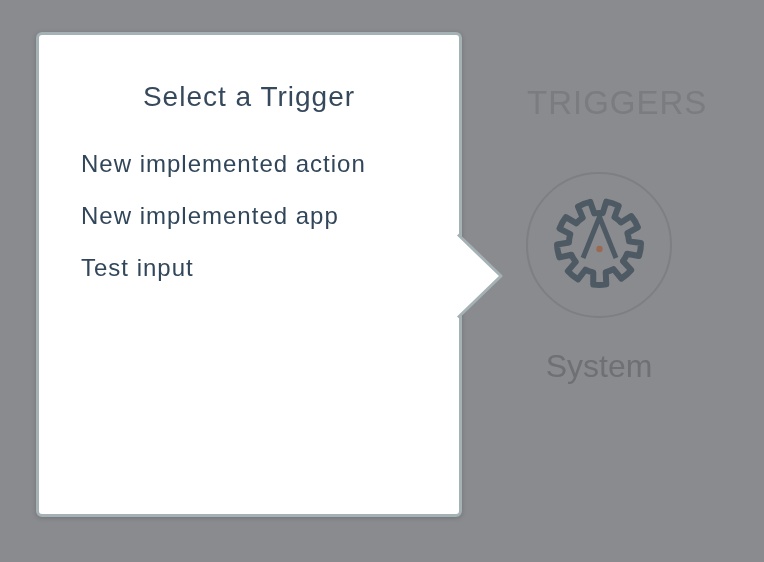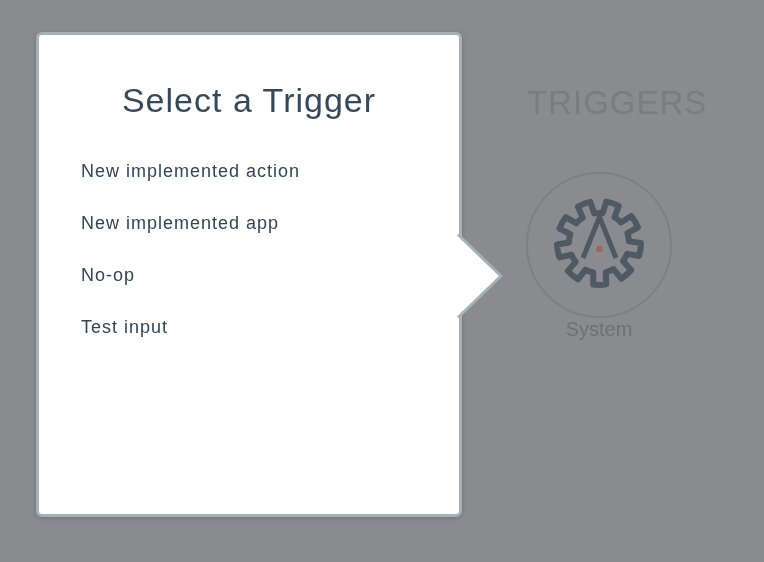--- a/index.html
+++ b/index.html
@@ -16,33 +16,33 @@
     left: 36px; top: 32px;
     width: 426px; height: 485px;
     background: #ffffff;
     border: 3px solid #a4b1b5;
     border-radius: 6px;
     box-shadow: 0 1px 5px rgba(0,0,0,0.18);
   }
   .popover-title {
     margin-top: 46px;
     text-align: center;
-    font-size: 34px;
+    font-size: 28px;
     letter-spacing: 1px;
     color: #36495c;
   }
   .trigger-list {
     list-style: none;
     margin-top: 25px;
     padding-left: 42px;
   }
   .trigger-list li {
     height: 52px;
     line-height: 52px;
-    font-size: 18px;
+    font-size: 24px;
     letter-spacing: 1px;
     color: #31465a;
     cursor: pointer;
     white-space: nowrap;
   }
   .popover-arrow {
     position: absolute;
     left: 457px; top: 233px;
     width: 48px; height: 86px;
   }
@@ -70,22 +70,22 @@
   .node-circle {
     width: 146px; height: 146px;
     border: 2px solid #7d7f82;
     border-radius: 50%;
     display: flex;
     align-items: center;
     justify-content: center;
   }
   .node-label {
     display: block;
-    margin-top: 0;
-    font-size: 20px;
+    margin-top: 30px;
+    font-size: 32px;
     color: #6e7073;
   }
 </style>
 </head>
 <body>
 
 <div class="triggers-section">
   <div class="section-heading">TRIGGERS</div>
 
   <div class="app-node">
@@ -108,20 +108,19 @@
     </div>
     <span class="node-label">System</span>
   </div>
 </div>
 
 <div class="popover">
   <div class="popover-title">Select a Trigger</div>
   <ul class="trigger-list">
     <li>New implemented action</li>
     <li>New implemented app</li>
-    <li>No-op</li>
     <li>Test input</li>
   </ul>
 </div>
 
 <svg class="popover-arrow" width="48" height="86" viewBox="0 0 48 86">
   <path d="M1,1.5 L44,43 L1,84.5" fill="#ffffff" stroke="#a4b1b5" stroke-width="3" stroke-linejoin="round"></path>
 </svg>
 
 </body></html>

